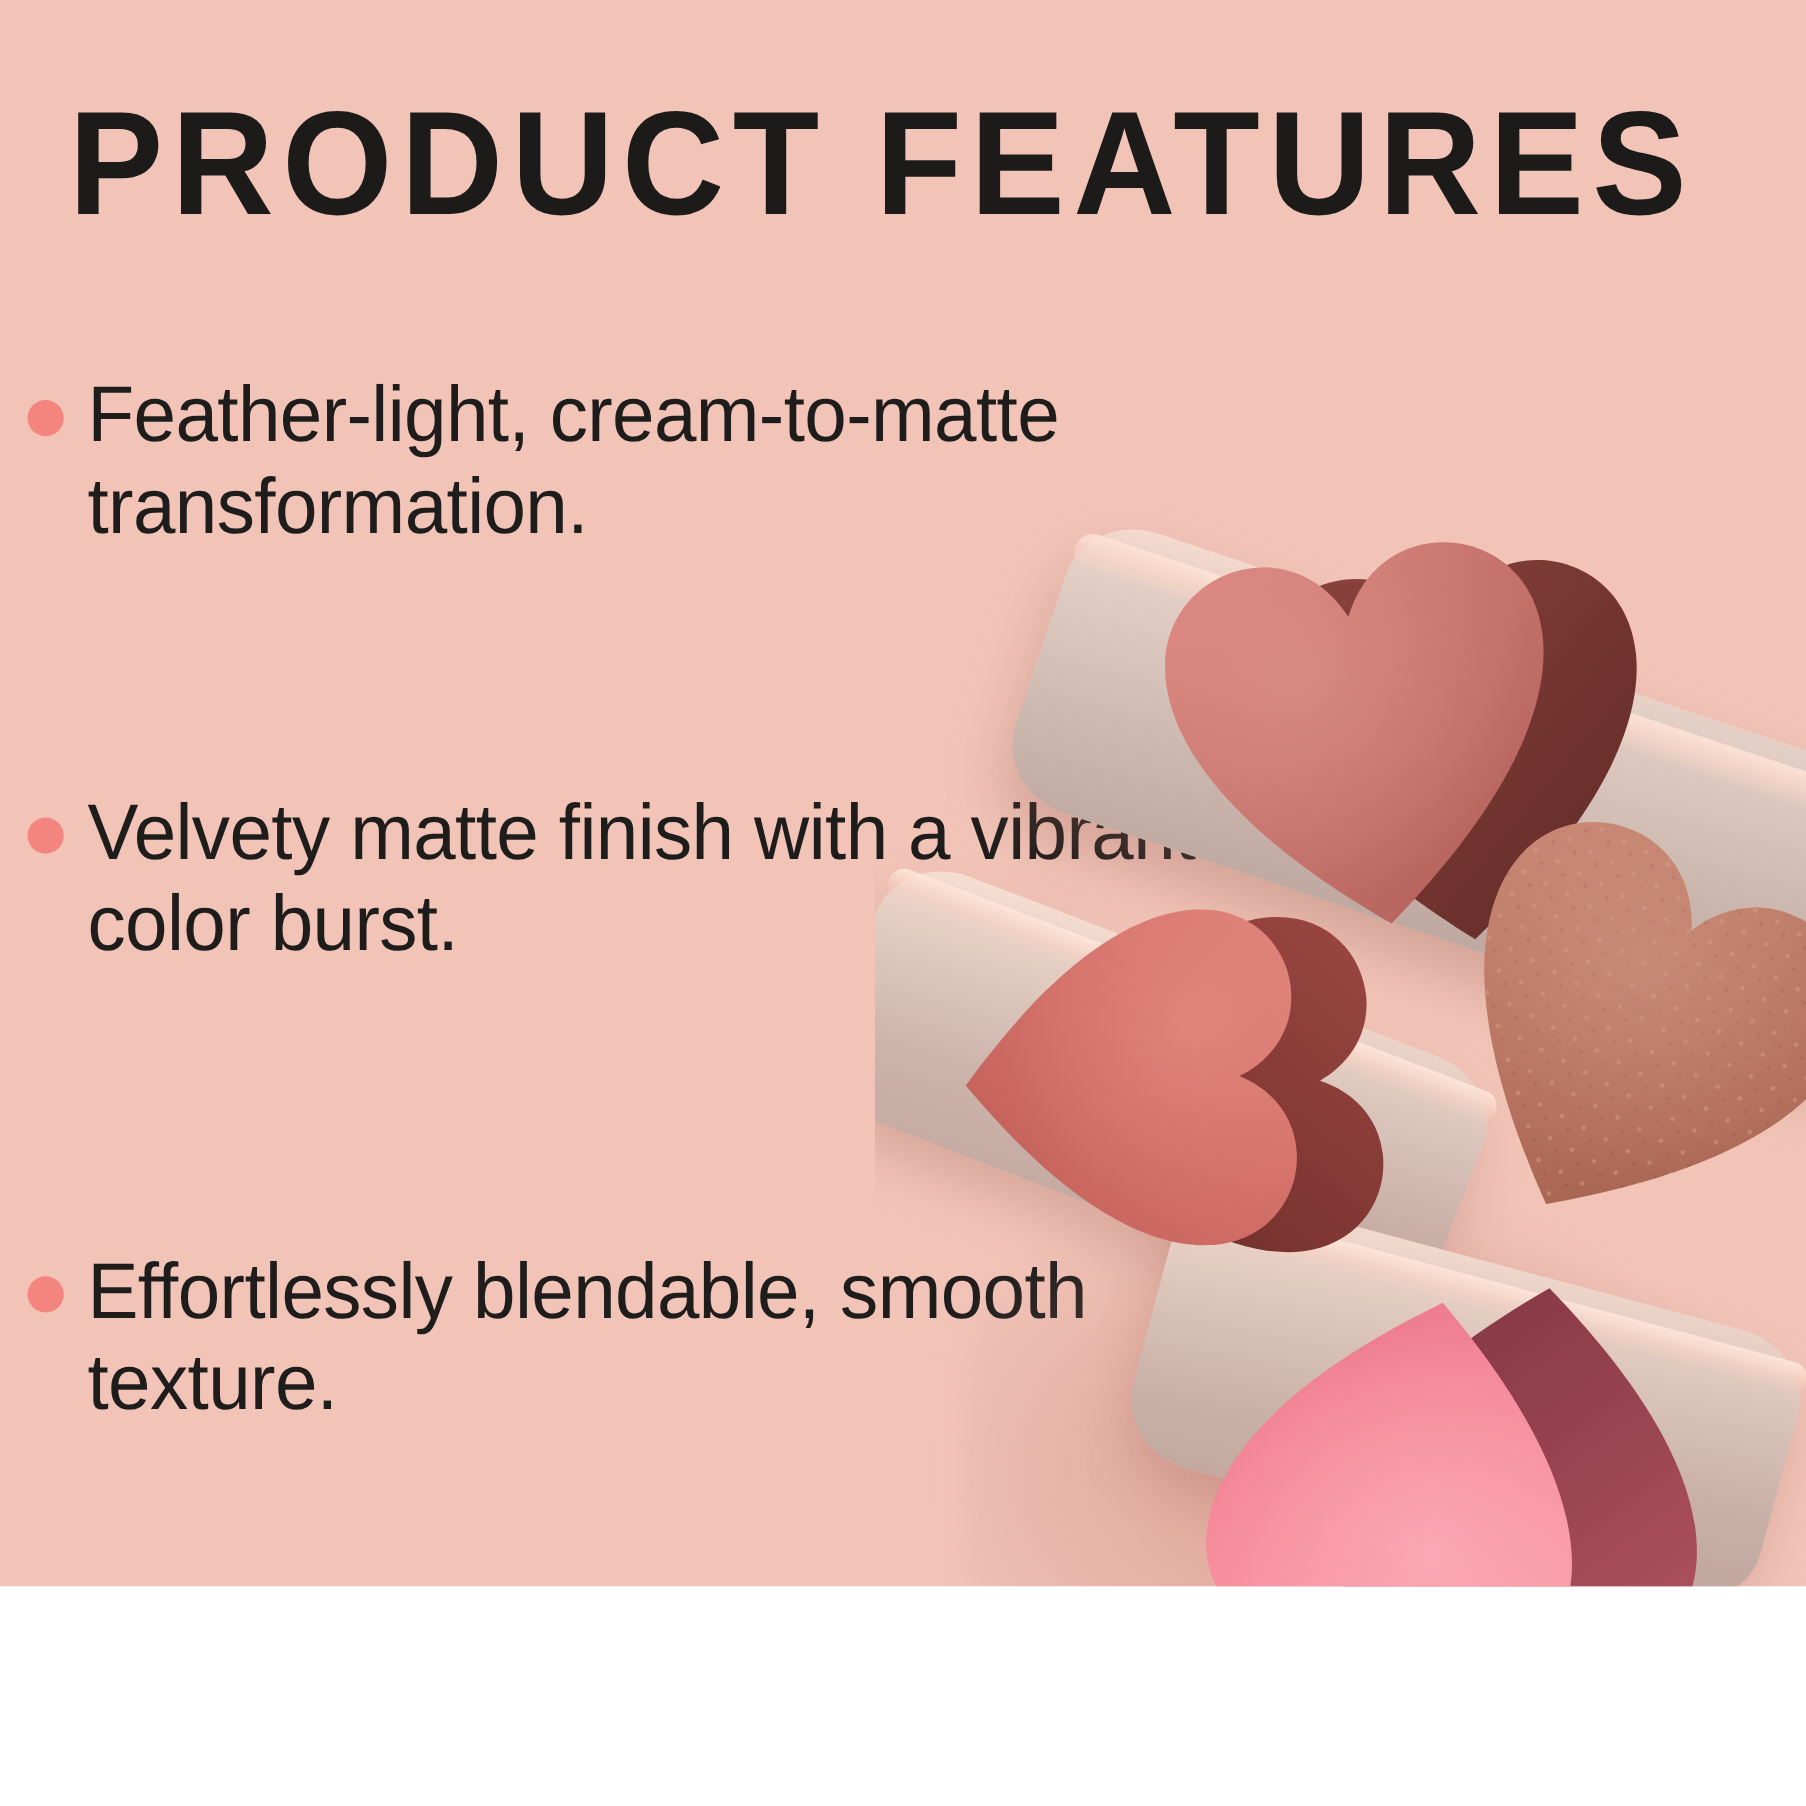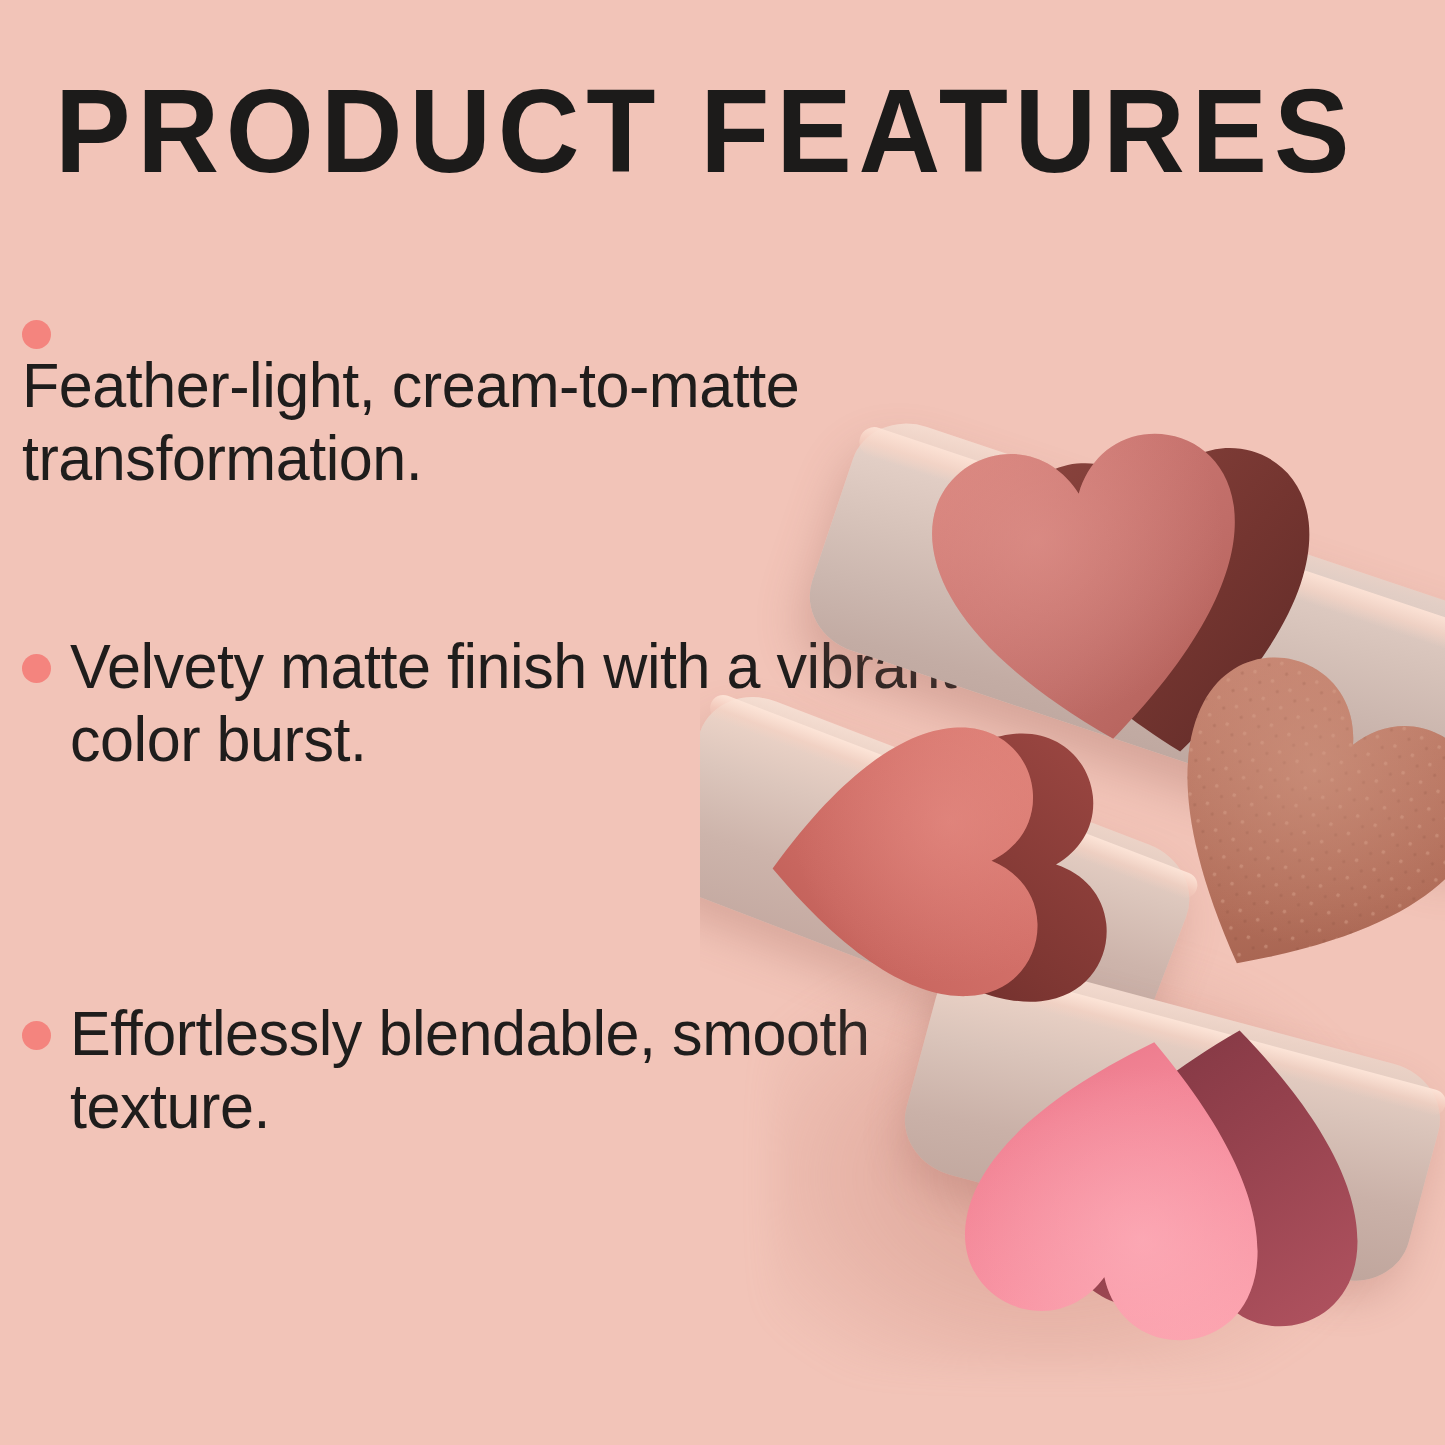--- a/index.html
+++ b/index.html
@@ -9,21 +9,21 @@
   body {
     width: 1445px;
     height: 1445px;
     overflow: hidden;
     font-family: "Liberation Sans", sans-serif;
   }
 
   #canvas {
     position: relative;
     width: 1445px;
-    height: 1445px;
+    height: 1269px;
     background: #f2c4b8;
     overflow: hidden;
   }
 
   
   #page-title {
     position: absolute;
     left: 55px;
     top: 72px;
     font-family: "Liberation Sans", sans-serif;
@@ -43,21 +43,21 @@
     left: 0;
     top: 0;
     width: 1060px;
   }
   .feature-item {
     position: absolute;
     left: 22px;
     display: flex;
     align-items: flex-start;
   }
-  .feature-item.f0 { top: 296px; flex-direction: column; }
+  .feature-item.f0 { top: 296px; }
   .feature-item.f1 { top: 630px; }
   .feature-item.f2 { top: 997px; }
 
   .bullet-dot {
     width: 29px;
     height: 29px;
     border-radius: 50%;
     background: #f4847e;
     flex: 0 0 auto;
     margin-top: 24px;

